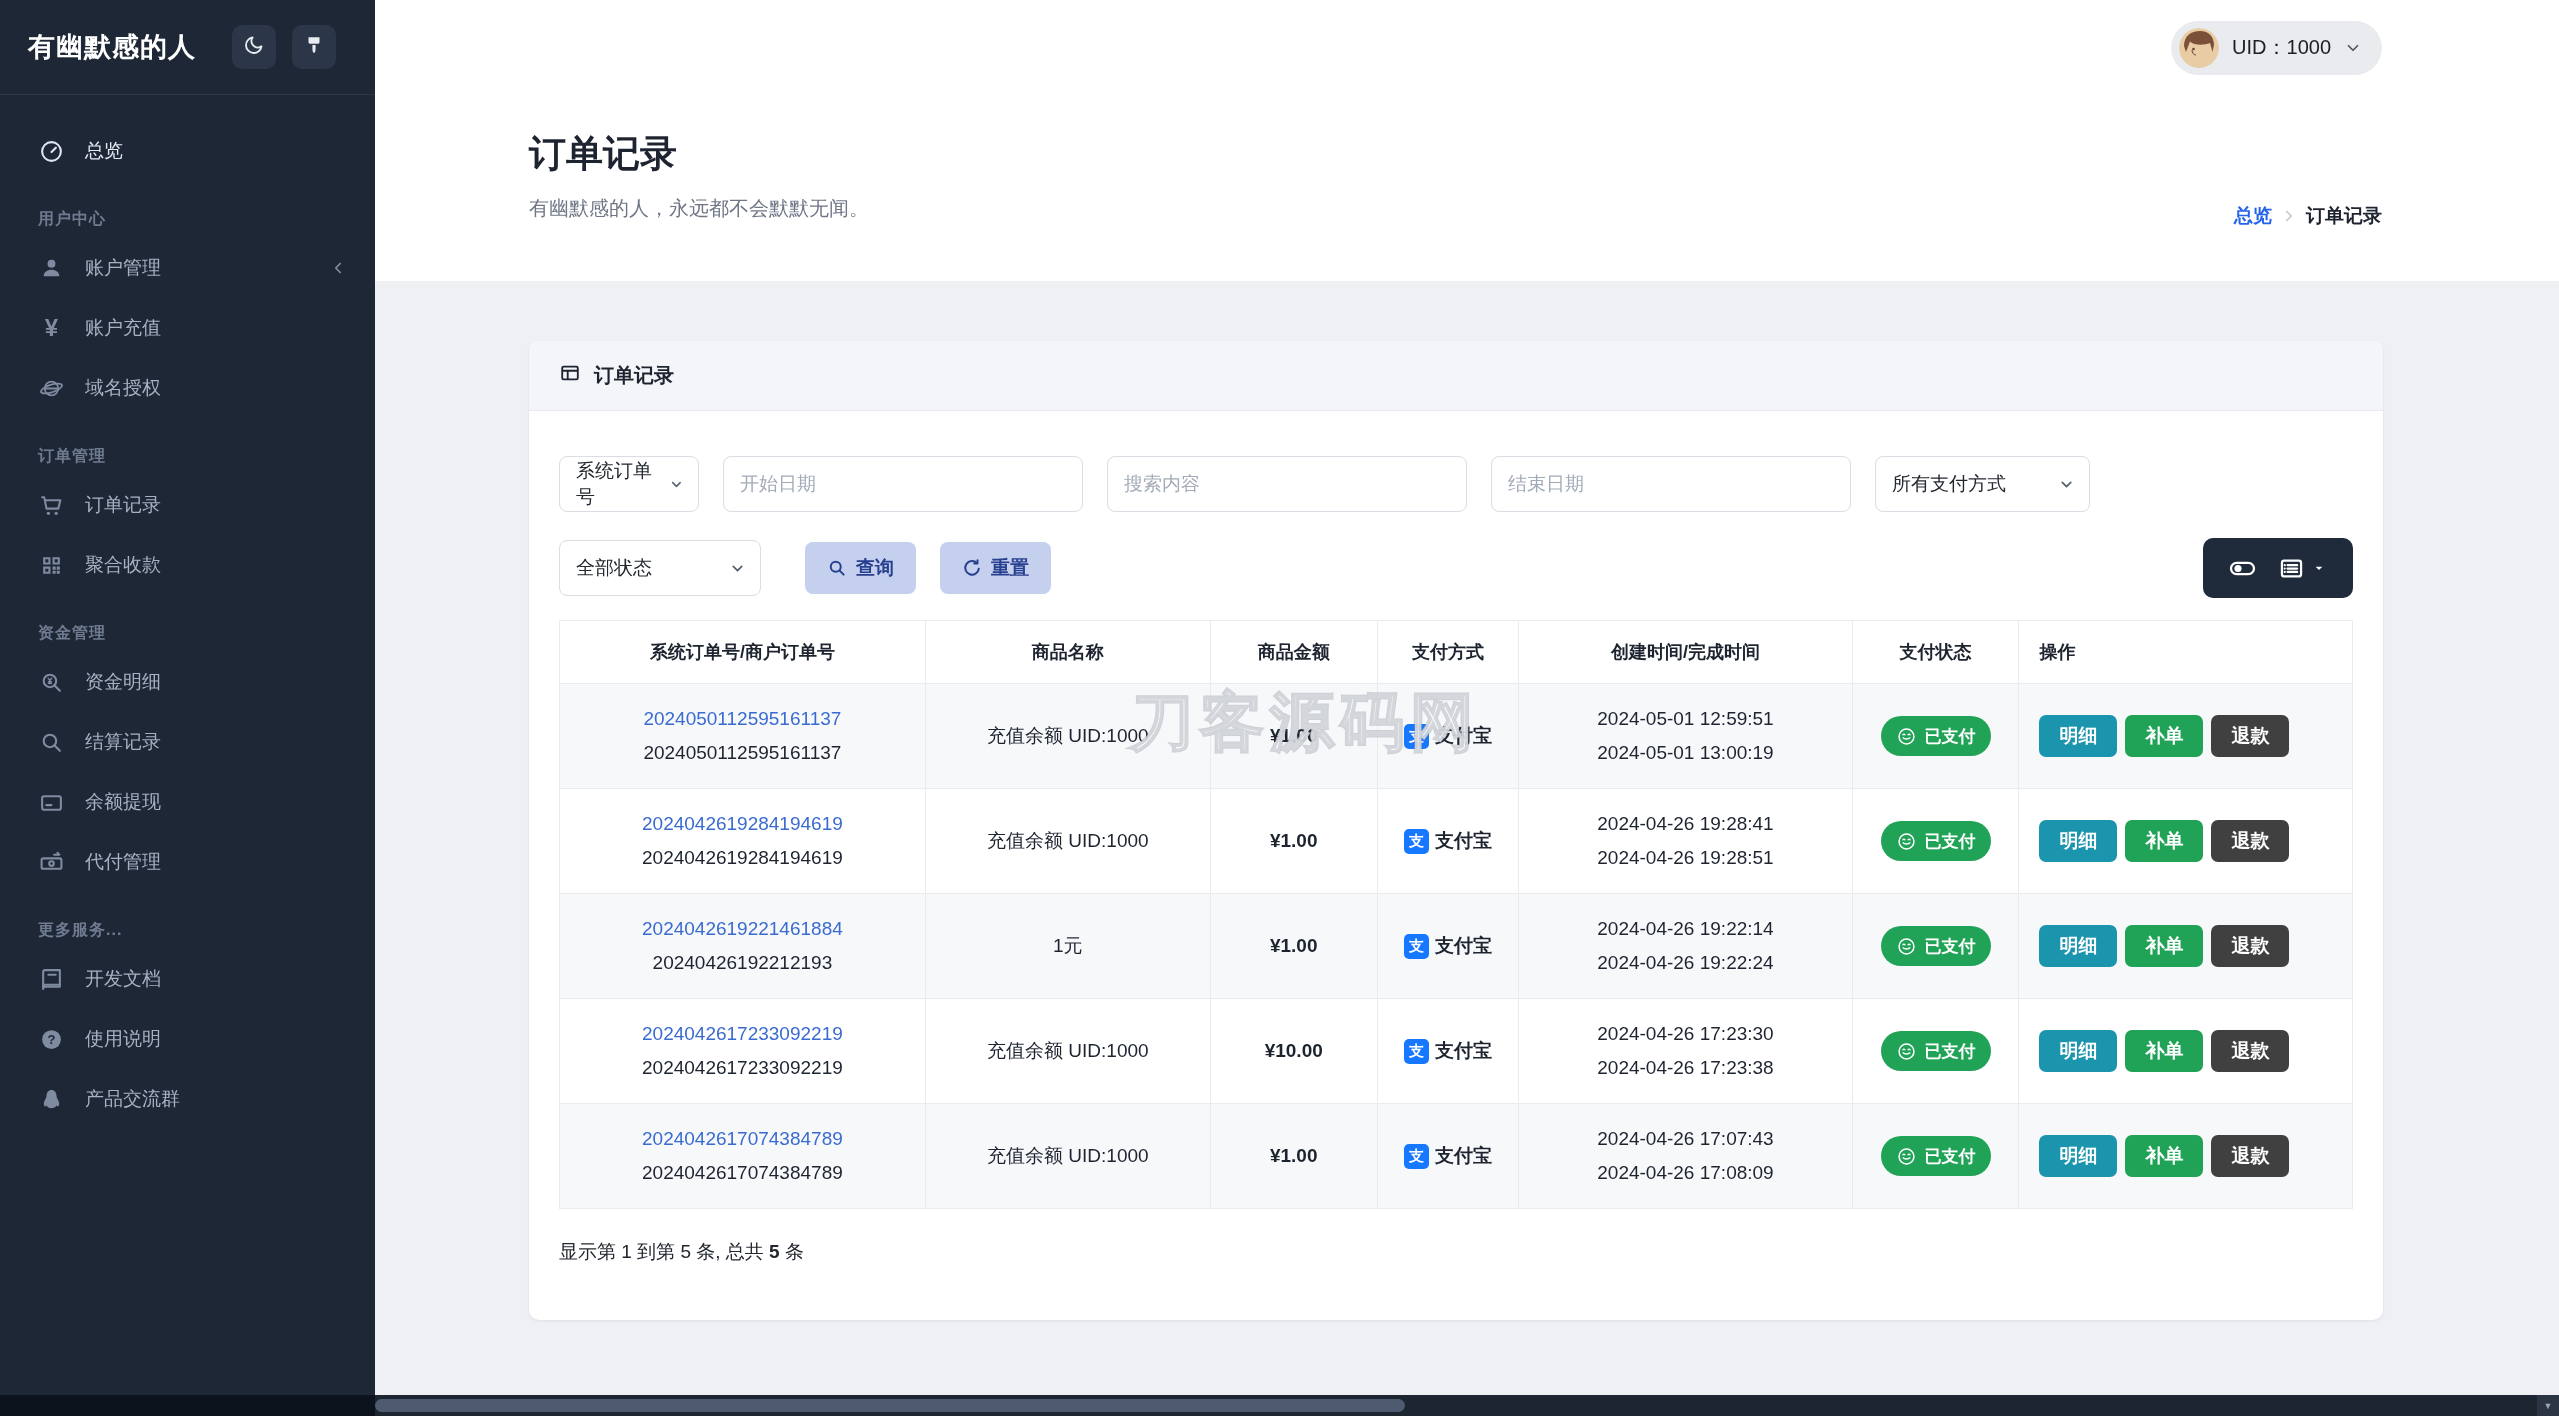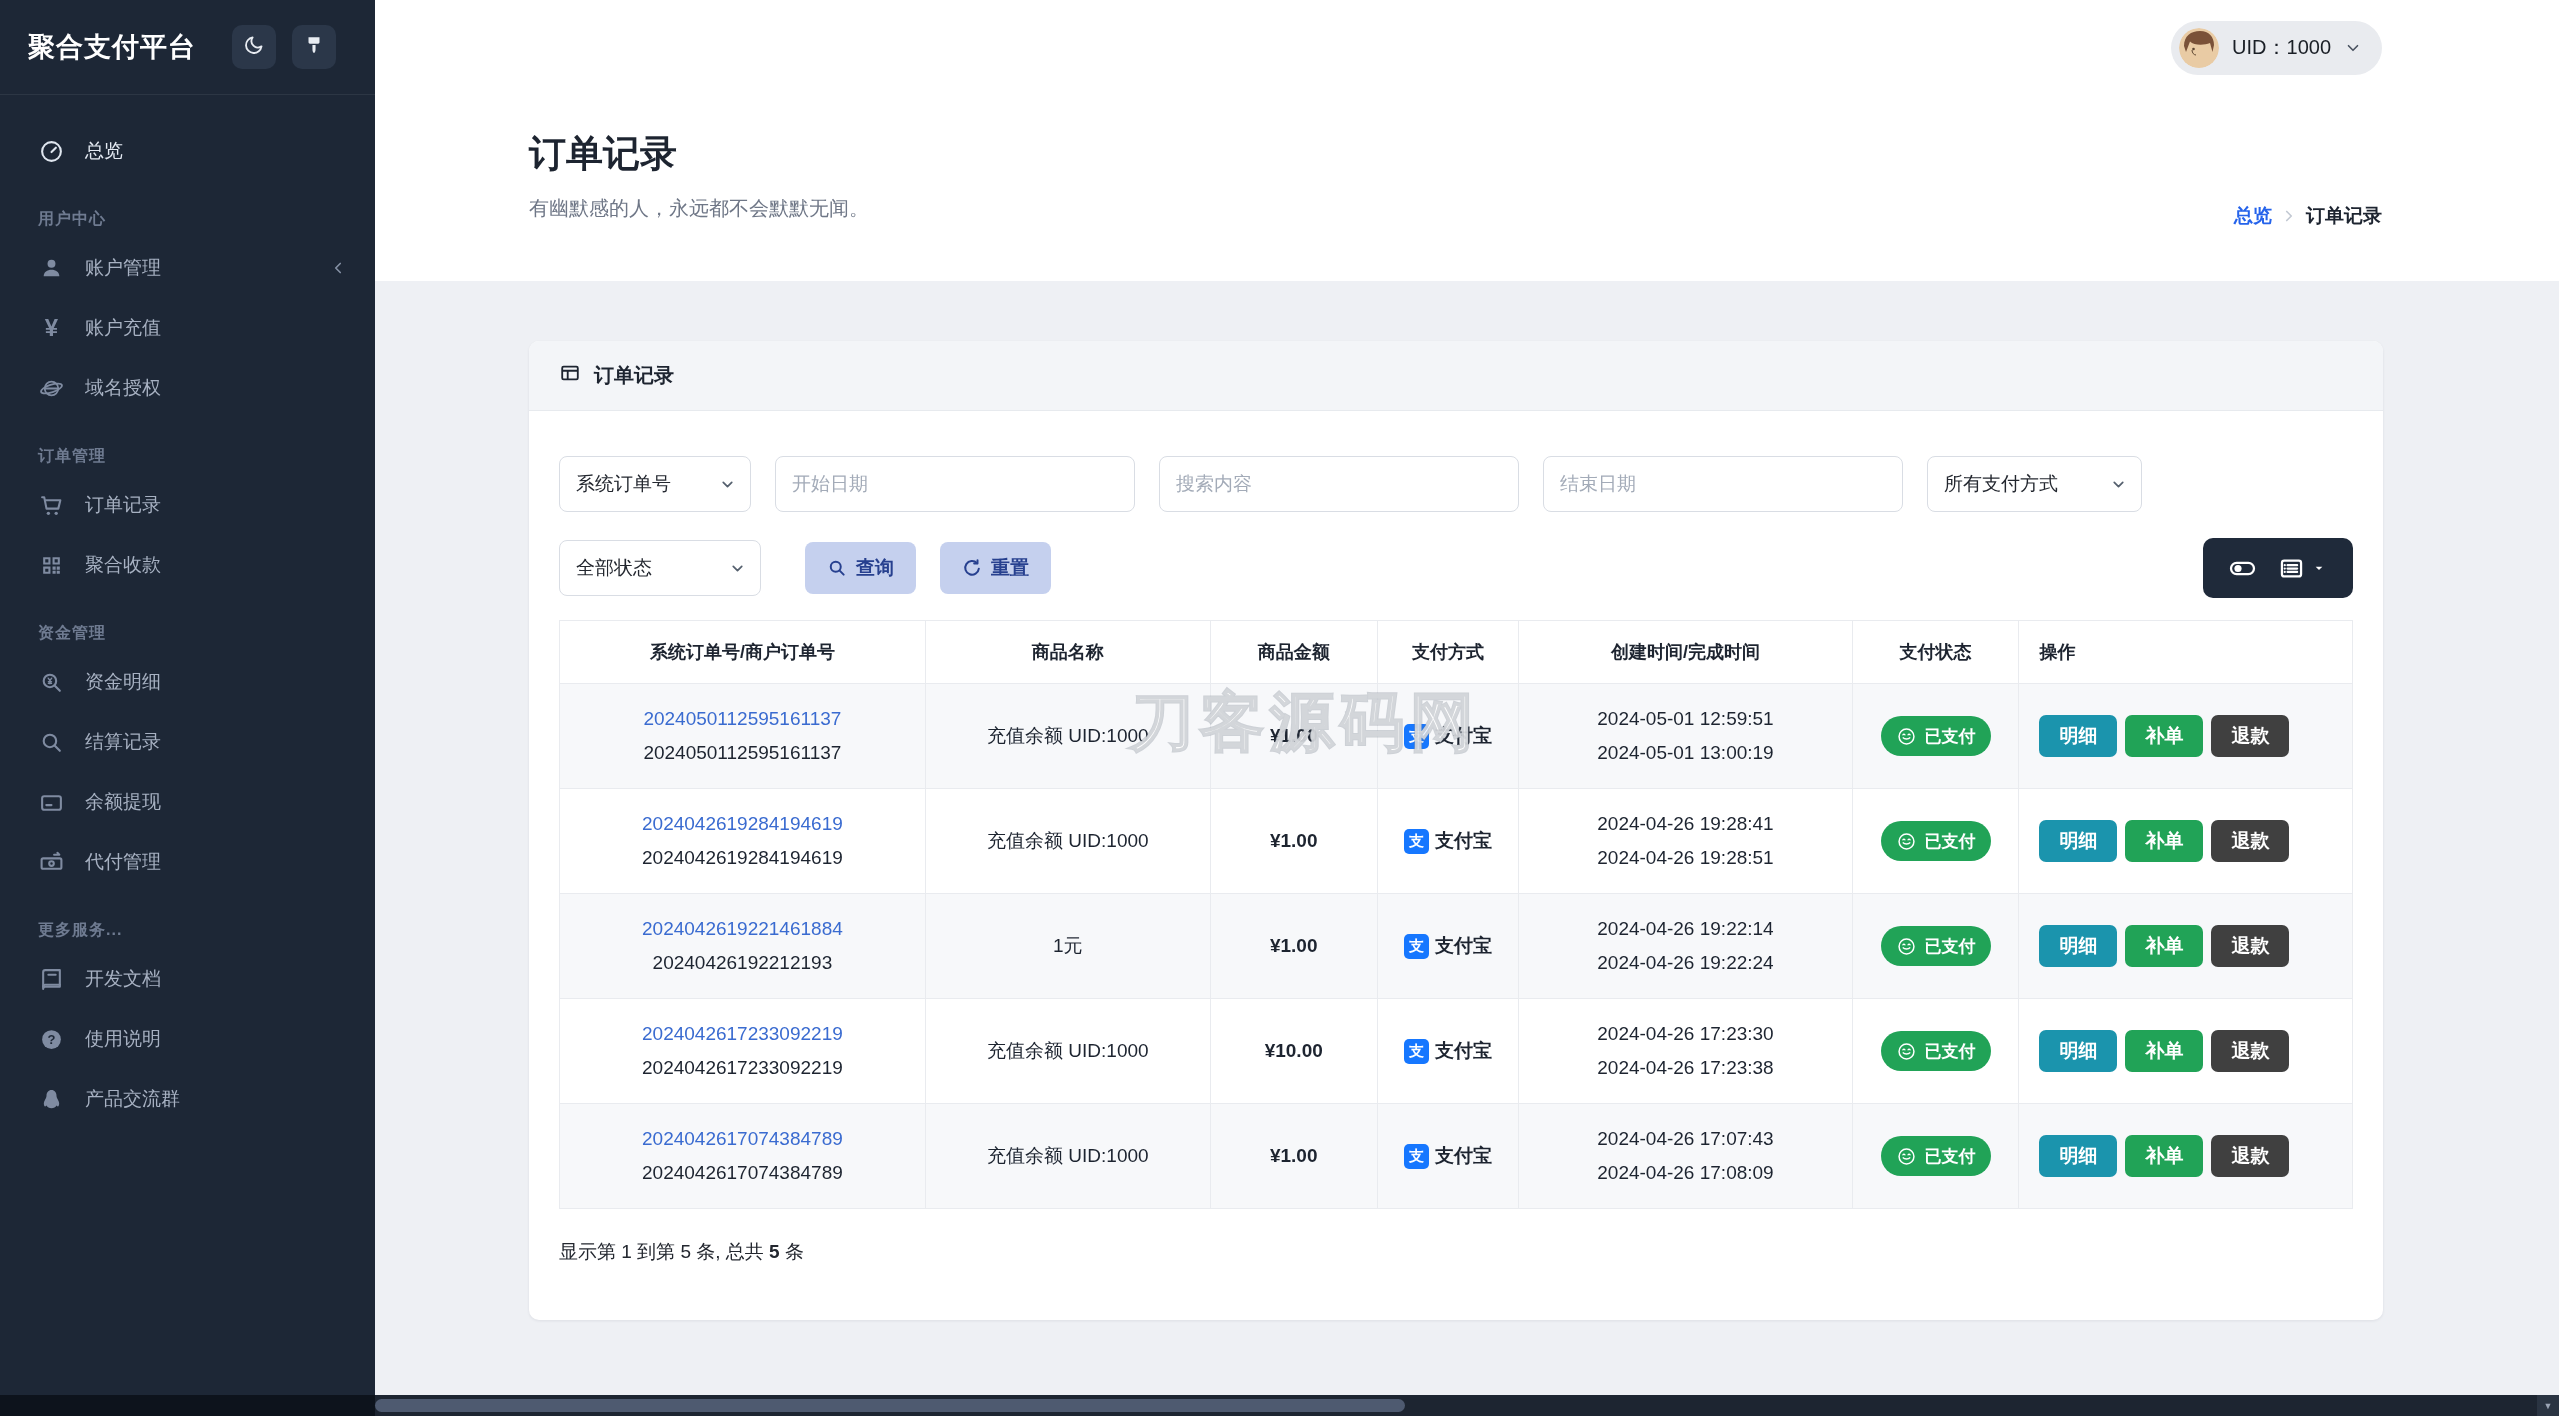--- a/index.html
+++ b/index.html
@@ -45,21 +45,21 @@
 
   .card { background:#fff; border-radius:10px; box-shadow:0 1px 3px rgba(20,30,50,.08); }
   .card-head { height:70px; background:#f3f5f8; border-bottom:1px solid #e7eaee; border-radius:10px 10px 0 0; display:flex; align-items:center; gap:13px; padding:0 30px; font-size:20px; font-weight:bold; color:#1d2430; }
   .card-head svg { width:22px; height:22px; color:#1d2430; }
   .card-body { padding:45px 30px 55px; }
 
   .frow { display:flex; align-items:center; gap:24px; }
   .frow + .frow { margin-top:26px; }
   .selectbox { height:56px; border:1px solid #d9dde4; border-radius:8px; background:#fff; display:flex; align-items:center; justify-content:space-between; gap:10px; padding:0 14px 0 16px; font-size:19px; color:#23272f; cursor:pointer; }
   .selectbox svg { width:17px; height:17px; color:#55606e; }
-  .w-order { width:192px; } .w-method { width:215px; } .w-status { width:202px; }
+  .w-order { width:140px; } .w-method { width:215px; } .w-status { width:202px; }
   .finput { height:56px; width:360px; border:1px solid #d9dde4; border-radius:8px; padding:0 16px; font-size:19px; color:#23272f; outline:none; background:#fff; }
   .finput::placeholder { color:#a3abb8; }
   .softbtn { height:52px; padding:0 22px; border-radius:8px; background:#c5d0ee; color:#27408f; font-weight:bold; font-size:19px; display:flex; align-items:center; gap:9px; border:none; cursor:pointer; font-family:Liberation Sans, sans-serif; }
   .softbtn svg { width:20px; height:20px; }
   .btn-query { margin-left:20px; }
   .view-group { margin-left:auto; height:60px; background:#1f2a3a; border-radius:10px; display:flex; align-items:center; padding:0 20px; gap:10px; color:#fff; }
   .vg-btn { display:flex; align-items:center; gap:6px; color:#fff; cursor:pointer; padding:0 6px; }
   .vg-btn svg { width:27px; height:27px; }
   .vg-btn .caret { width:16px; height:16px; }
 
@@ -91,21 +91,21 @@
   .hscroll .thumb { position:absolute; left:375px; top:4px; width:1030px; height:13px; border-radius:7px; background:#4e5a70; cursor:pointer; }
   .hscroll .sbtn { position:absolute; right:0; top:0; width:22px; height:21px; background:#2a3442; color:#9aa4b4; font-size:9px; display:flex; align-items:center; justify-content:center; cursor:pointer; }
 </style>
 </head>
 <body>
 
 <div class="app">
 
   <aside class="sidebar">
     <div class="side-header">
-      <span class="logo">聚合支付平台</span>
+      <span class="logo">有幽默感的人</span>
       <span class="hbtn">
         <span><svg viewBox="0 0 24 24" width="22" height="22" fill="none" stroke="currentColor" stroke-width="2" stroke-linecap="round" stroke-linejoin="round">
               <path d="M20.2 13.5A8.5 8.5 0 1 1 10.5 3.8a7 7 0 0 0 9.7 9.7z"></path>
             </svg></span>
       </span>
       <span class="hbtn">
         <span><svg viewBox="0 0 24 24" width="22" height="22" fill="currentColor">
               <path d="M6 3.5h12v5.5c0 .9-.7 1.5-1.5 1.5h-9C6.7 10.5 6 9.9 6 9V3.5zM10.3 12h3.4v4.5c0 2.2-.7 4-1.7 4s-1.7-1.8-1.7-4V12z"></path>
             </svg></span>
       </span>

